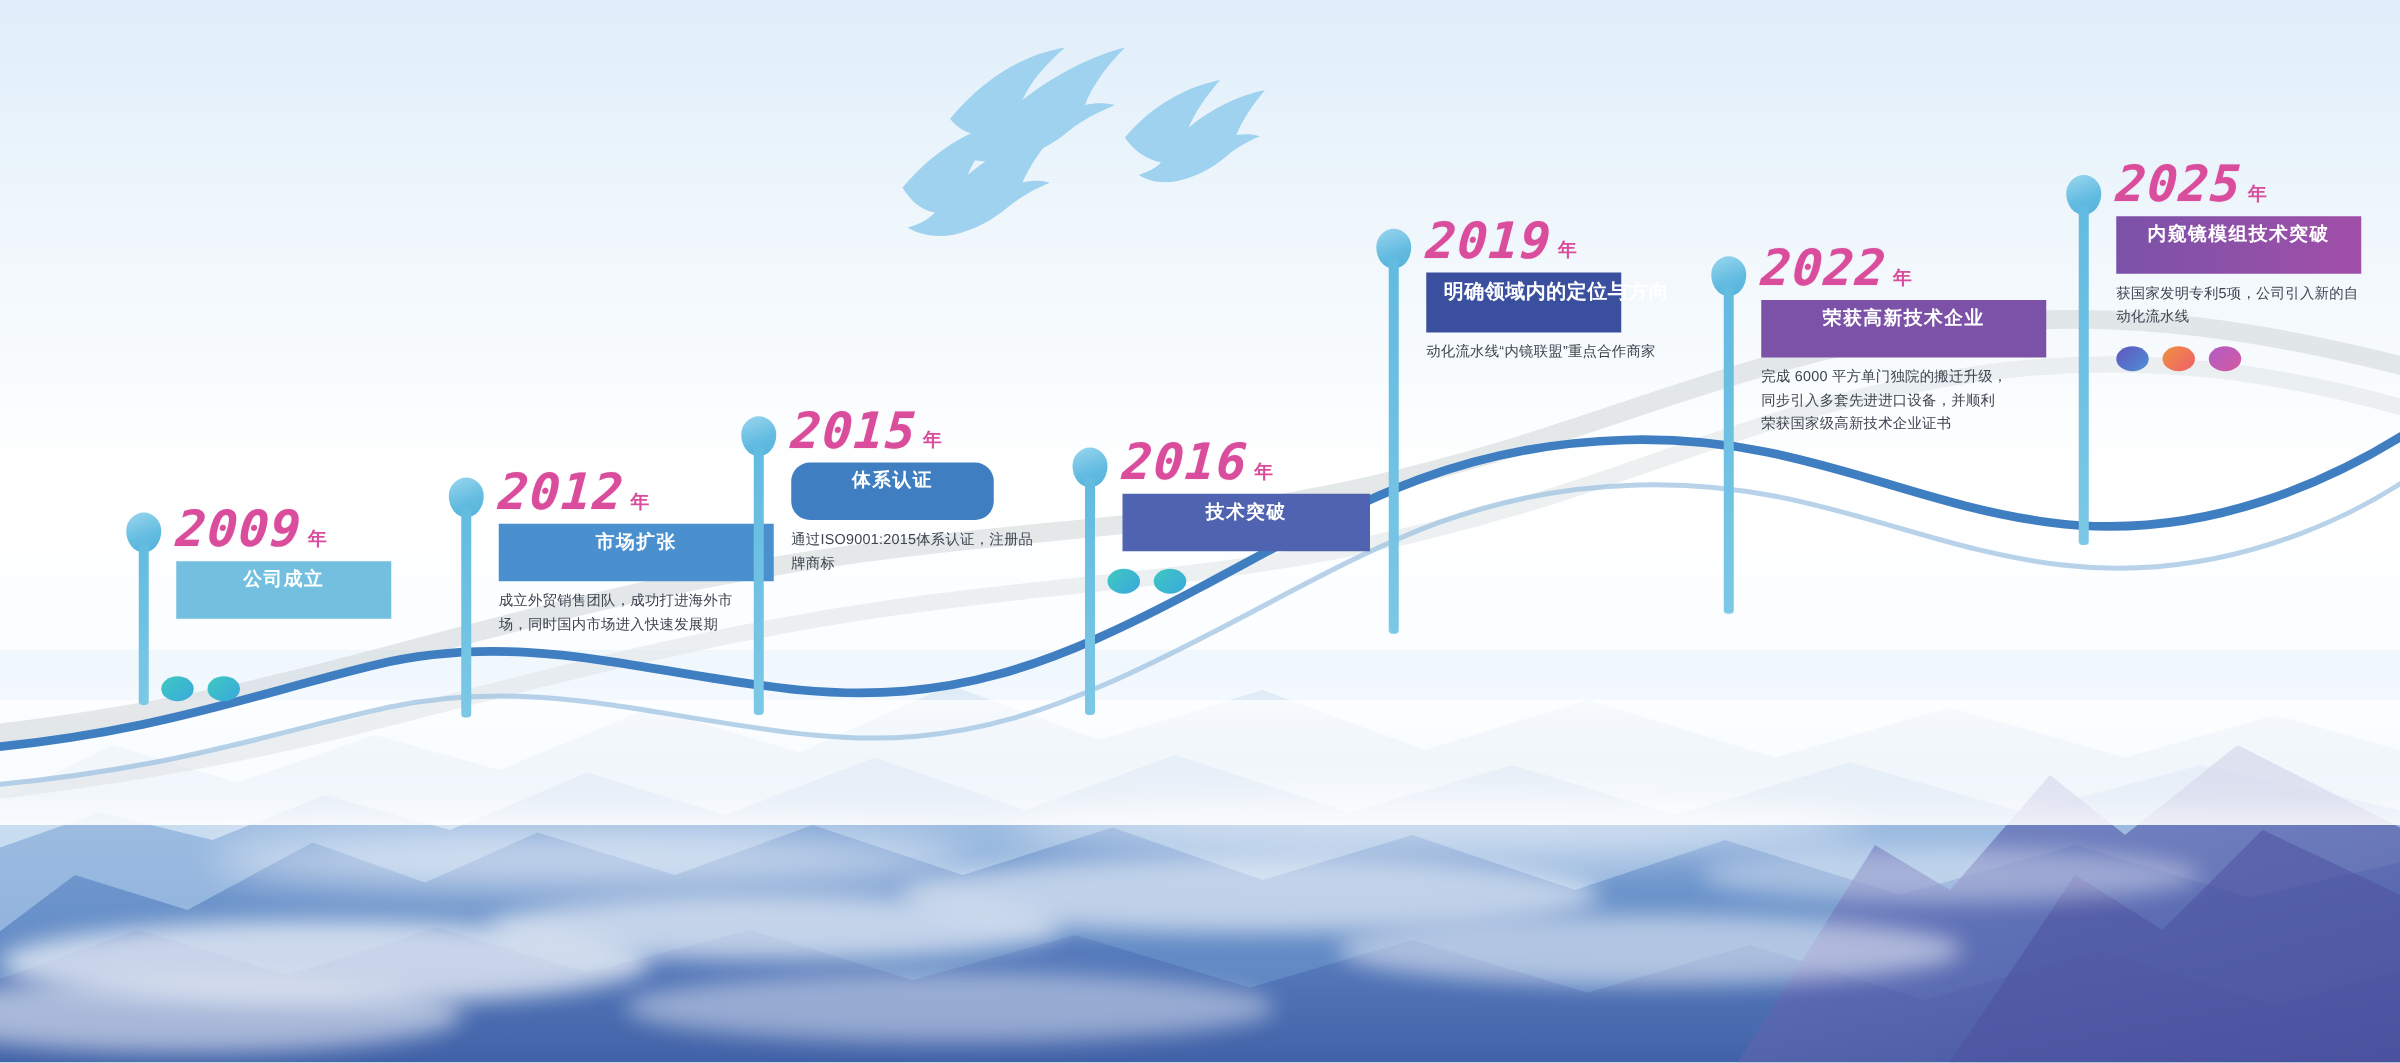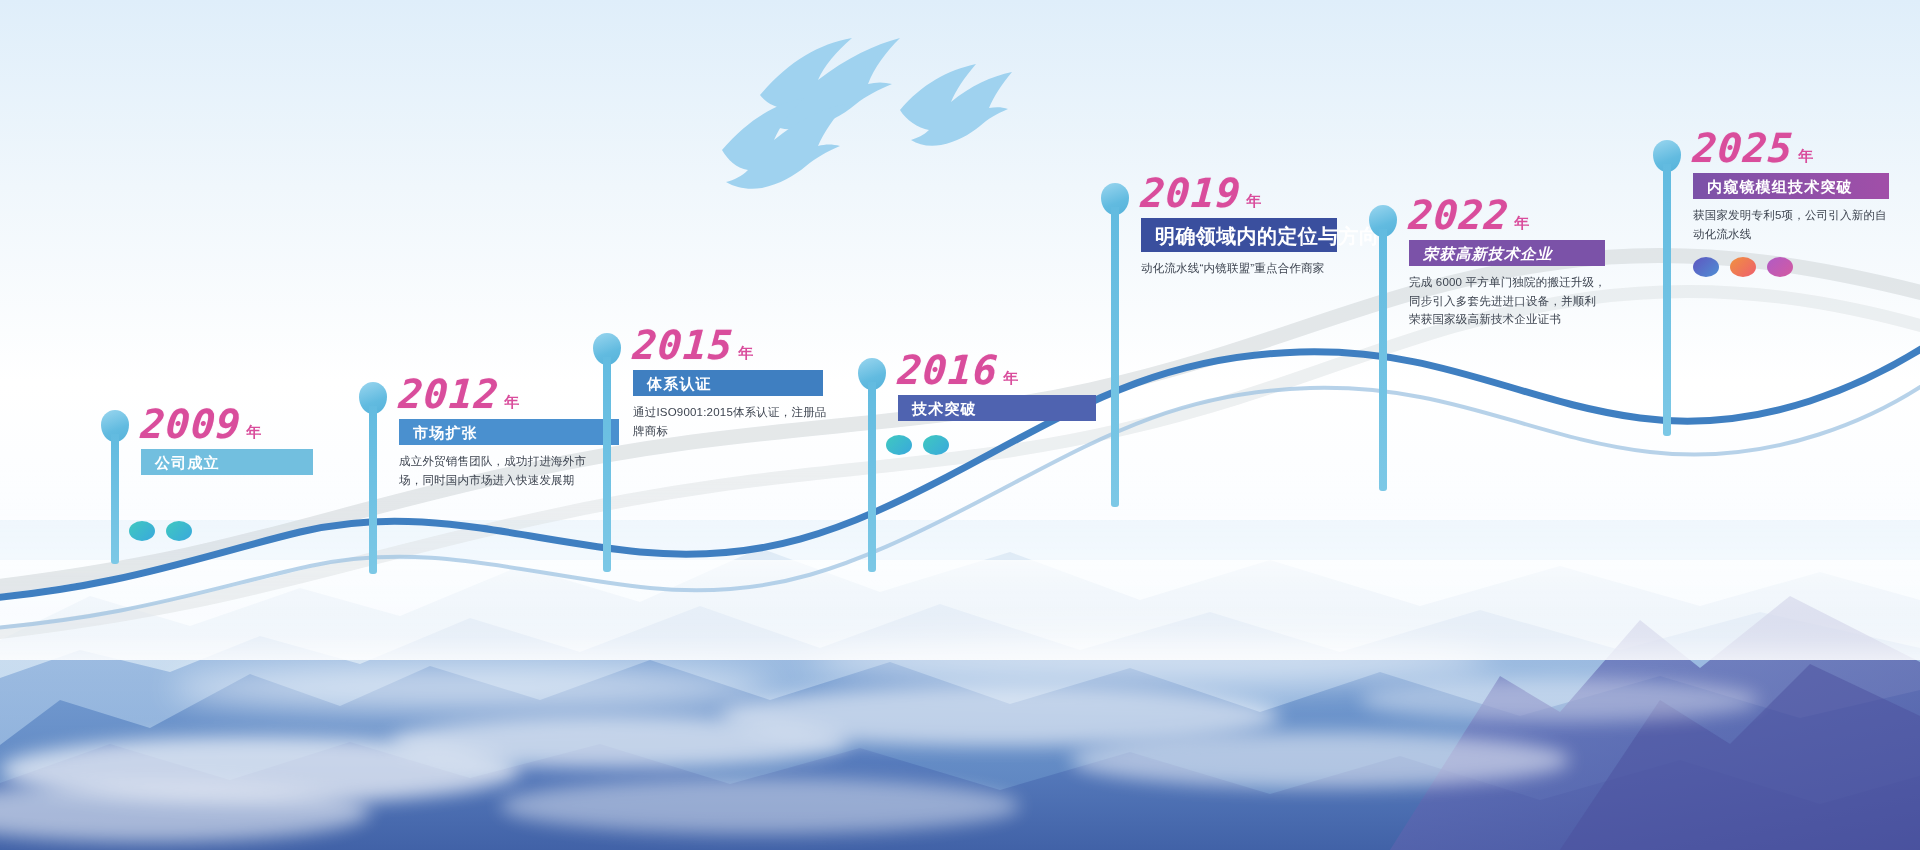--- a/index.html
+++ b/index.html
@@ -71,22 +71,22 @@
     margin-left: 5px;
     margin-bottom: 5px;
   }
 
   .title-bar {
     display: inline-block;
     color: #ffffff;
     font-weight: 700;
     font-size: 15px;
     letter-spacing: 1.2px;
-    text-align: left;
-    padding: 5px 14px 2px;
+    text-align: center;
+    padding: 5px 14px 22px;
     margin-top: 5px;
     white-space: nowrap;
   }
 
   .desc {
     font-size: 11.5px;
     line-height: 1.62;
     color: #3d4450;
     margin-top: 7px;
     letter-spacing: .2px;
@@ -234,21 +234,21 @@
   <div class="node" style="left:607px; top:333px;">
     <div class="pin">
       <div class="pin-head"></div>
       <div class="pin-stem" style="height:215px;"></div>
     </div>
     <div class="content" style="left:26px; top:-8px; width:230px;">
       <div class="year-row">
         <span class="year-num">2015</span>
         <span class="year-suffix">年</span>
       </div>
-      <div class="title-bar" style="background:#3f7fc1; width:190px;">体系认证</div>
+      <div class="title-bar" style="background:#3f7fc1; width:162px;border-radius:15px;">体系认证</div>
       <div class="desc">通过ISO9001:2015体系认证，注册品
 牌商标</div>
     </div>
   </div>
 
   <div class="node" style="left:872px; top:358px;">
     <div class="pin">
       <div class="pin-head"></div>
       <div class="pin-stem" style="height:190px;"></div>
     </div>
@@ -268,36 +268,36 @@
   <div class="node" style="left:1115px; top:183px;">
     <div class="pin">
       <div class="pin-head"></div>
       <div class="pin-stem" style="height:300px;"></div>
     </div>
     <div class="content" style="left:26px; top:-10px; width:260px;">
       <div class="year-row">
         <span class="year-num">2019</span>
         <span class="year-suffix">年</span>
       </div>
-      <div class="title-bar" style="background:#3a4f9e; width:196px; letter-spacing:.4px; font-size:20px;">明确领域内的定位与方向</div>
+      <div class="title-bar" style="background:#3a4f9e; width:156px; letter-spacing:.4px; font-size:16px;">明确领域内的定位与方向</div>
       <div class="desc">动化流水线“内镜联盟”重点合作商家</div>
     </div>
   </div>
 
   <div class="node" style="left:1383px; top:205px;">
     <div class="pin">
       <div class="pin-head"></div>
       <div class="pin-stem" style="height:262px;"></div>
     </div>
     <div class="content" style="left:26px; top:-10px; width:250px;">
       <div class="year-row">
         <span class="year-num">2022</span>
         <span class="year-suffix">年</span>
       </div>
-      <div class="title-bar" style="background:#7b52a8; width:196px;font-style:italic;">荣获高新技术企业</div>
+      <div class="title-bar" style="background:#7b52a8; width:228px;">荣获高新技术企业</div>
       <div class="desc">完成 6000 平方单门独院的搬迁升级，
 同步引入多套先进进口设备，并顺利
 荣获国家级高新技术企业证书</div>
     </div>
   </div>
 
   <div class="node" style="left:1667px; top:140px;">
     <div class="pin">
       <div class="pin-head"></div>
       <div class="pin-stem" style="height:272px;"></div>

